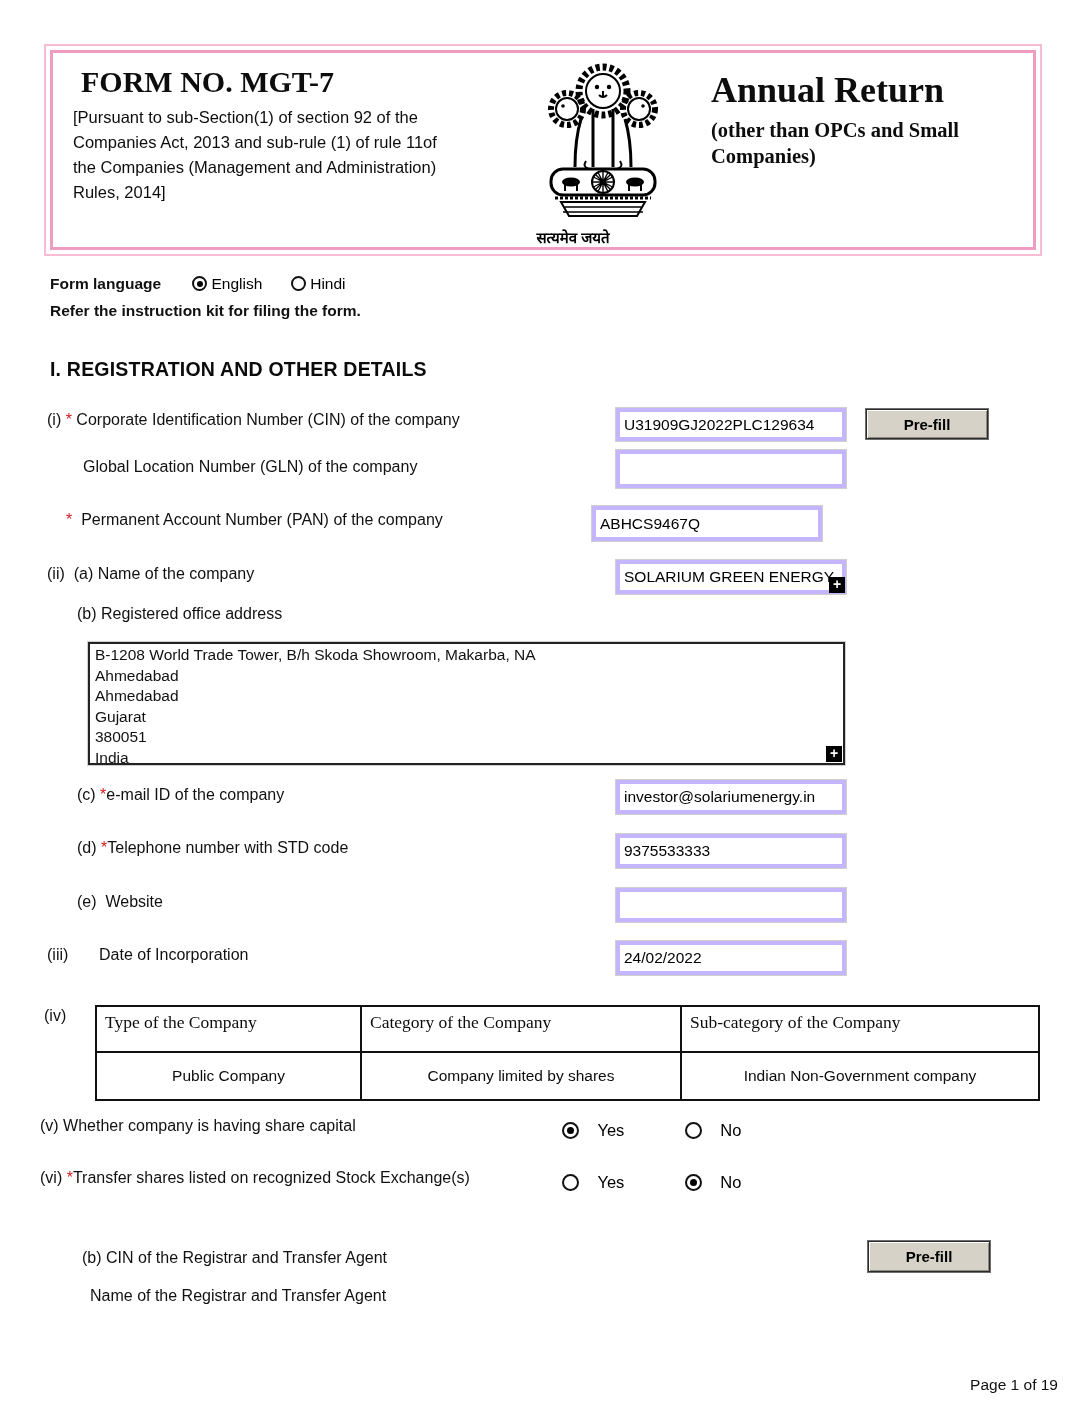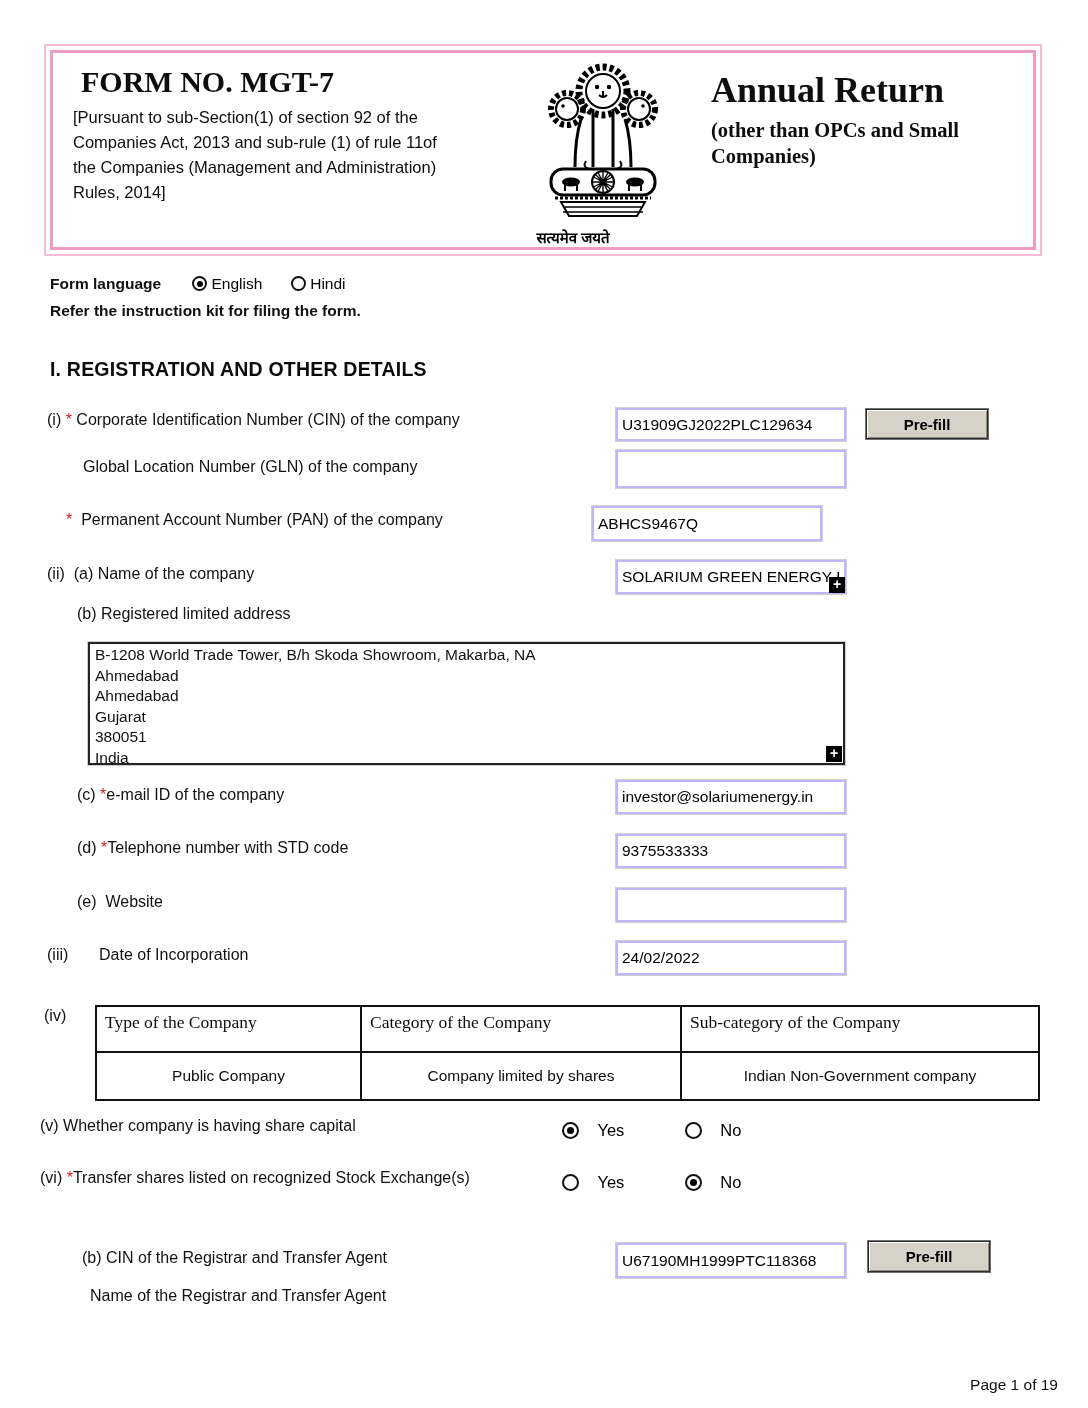--- a/index.html
+++ b/index.html
@@ -21,21 +21,21 @@
   .annual-title { position:absolute; left:658px; top:16px; font-family:"Liberation Serif",serif; font-weight:bold; font-size:36px; color:#0d0d0d; }
   .annual-sub { position:absolute; left:658px; top:64px; width:320px; font-family:"Liberation Serif",serif; font-weight:bold; font-size:20.5px; line-height:26px; color:#0d0d0d; }
   .emblem-svg { position:absolute; left:440px; top:4px; }
   .motto { position:absolute; left:420px; top:174px; width:200px; text-align:center; font-size:15px; font-weight:bold; color:#000; }
 
   
   .lbl { position:absolute; font-size:16px; color:#111; white-space:nowrap; }
   .b { font-weight:bold; }
   .req { color:#d01919; }
   .inp {
-    position:absolute; border:2px solid #c4b5fd; background:#fff;
+    position:absolute; border:4px solid #c4b5fd; background:#fff;
     font-family:"Liberation Sans",sans-serif; font-size:15.5px; color:#000;
     padding:0 4px; box-shadow:0 0 0 1px #cfcfcf;
   }
   input.inp { outline:none; }
   .addr {
     position:absolute; border:2px solid #232323; background:#fff; overflow:hidden;
     font-size:15.5px; line-height:20.5px; padding:1px 5px; white-space:pre-line;
     box-shadow:0 0 0 1px #cfcfcf;
   }
   .btn {
@@ -169,21 +169,21 @@
     <span class="req">*</span>&nbsp; <span>Permanent Account Number (PAN) of the company</span>
   </div>
   <input class="inp" style="left: 592px; top: 506px; width: 230px; height: 35px;" value="ABHCS9467Q">
 
   <div class="lbl" style="left:47px; top:565px;">
     <span>(ii)</span>&nbsp; <span>(a) Name of the company</span>
   </div>
   <input class="inp" style="left: 616px; top: 560px; width: 230px; height: 34px;" value="SOLARIUM GREEN ENERGY LIM">
   <div class="plus" style="left:829px; top:577px;">+</div>
 
-  <div class="lbl" style="left:77px; top:605px;">(b) Registered limited address</div>
+  <div class="lbl" style="left:77px; top:605px;">(b) Registered office address</div>
   <div class="addr" style="left:88px; top:642px; width:757px; height:123px;">B-1208 World Trade Tower, B/h Skoda Showroom, Makarba, NA
 Ahmedabad
 Ahmedabad
 Gujarat
 380051
 India</div>
   <div class="plus" style="left:826px; top:746px;">+</div>
 
   <div class="lbl" style="left:77px; top:786px;">
     <span>(c)</span> <span class="req">*</span><span>e-mail ID of the company</span>
@@ -227,20 +227,19 @@
     <span>(vi)</span> <span class="req">*</span><span>Transfer shares listed on recognized Stock Exchange(s)</span>
   </div>
   <div class="abs" style="left:562px; top:1173px;">
     <span class="radio"></span>
     <span class="rlbl" style="margin-left:14px;">Yes</span>
     <span class="radio sel" style="margin-left:56px;"></span>
     <span class="rlbl" style="margin-left:14px;">No</span>
   </div>
 
   <div class="lbl" style="left:82px; top:1249px;">(b) CIN of the Registrar and Transfer Agent</div>
-  <input class="inp" style="left: 616px; top: 1243px; width: 230px; height: 35px;" value="U67190MH1999PTC118368">
   <div class="btn" style="left:868px; top:1241px; width:122px; height:31px;">Pre-fill</div>
 
   <div class="lbl" style="left:90px; top:1287px;">Name of the Registrar and Transfer Agent</div>
 
   <div class="footer">Page 1 of 19</div>
 
 </div>
 
 </body></html>

